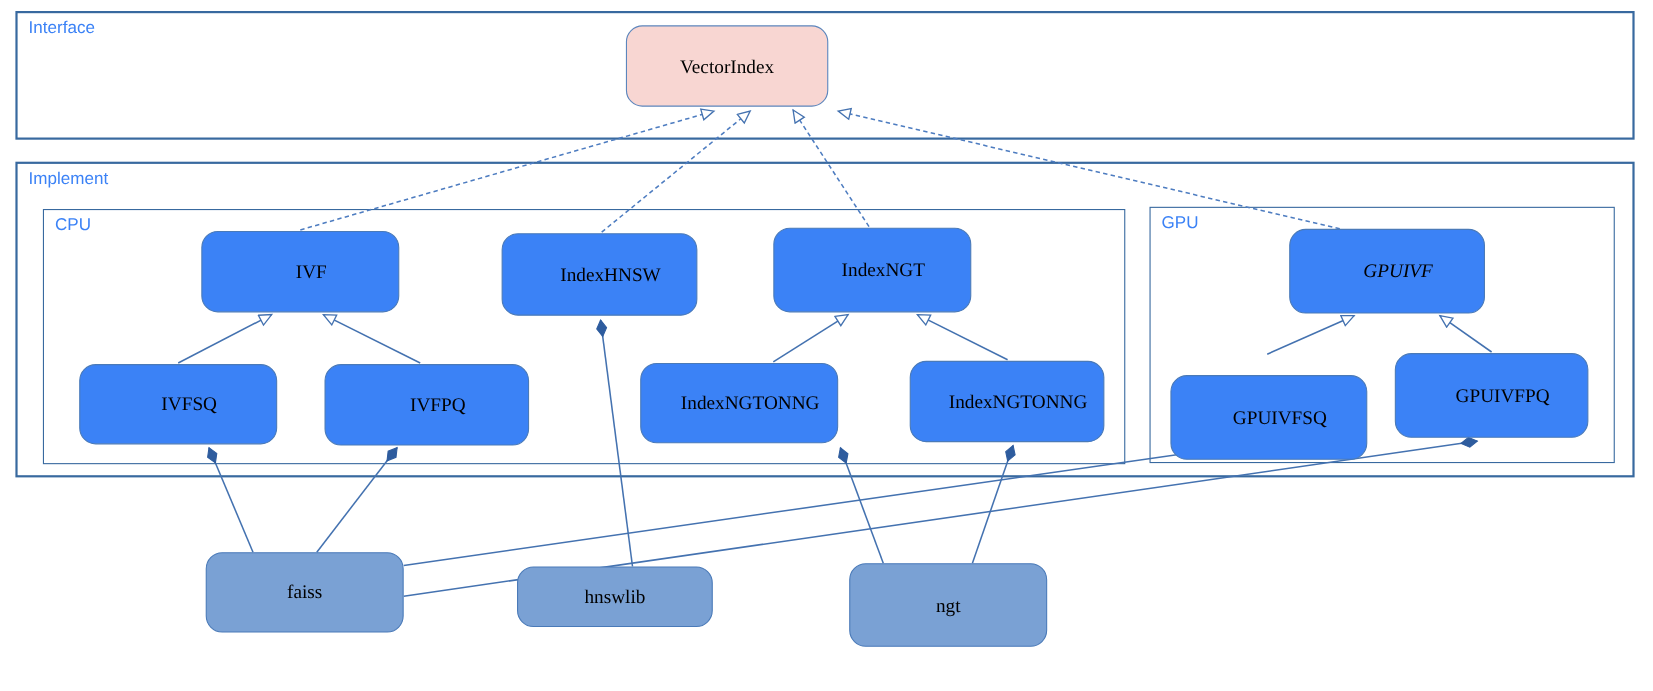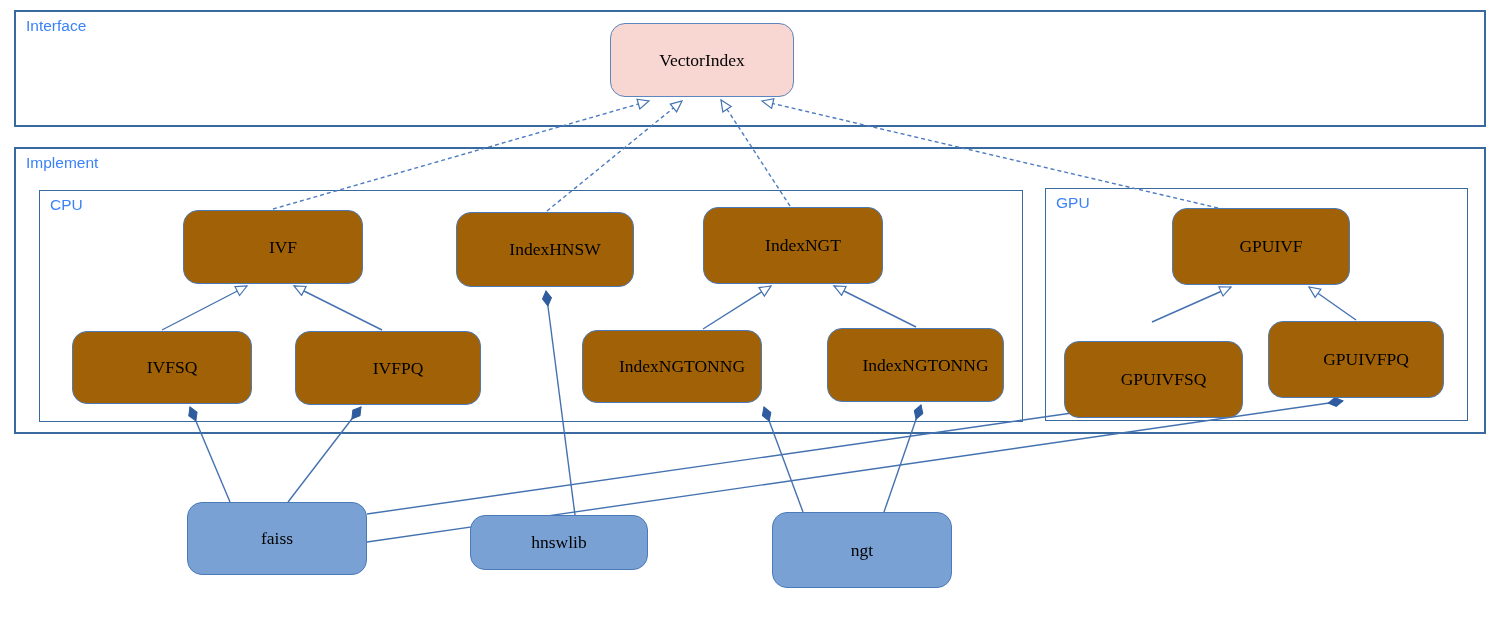--- a/index.html
+++ b/index.html
@@ -22,28 +22,28 @@
   svg.edges { position:absolute; left:0; top:0; pointer-events:none; }
   .rel  { stroke:#4472b0; stroke-width:1.4px; fill:none; }
   .dash { stroke:#4d7cc0; stroke-dasharray:4 3; }
 
   
   .node {
     position:absolute; box-sizing:border-box; border:1.6px solid #4a7ab8; border-radius:15px;
     display:flex; align-items:center; justify-content:center;
     font-family:"Liberation Serif", serif; font-size:17.5px; color:#000; text-align:center;
   }
-  .node.green { background:#a16207;padding-left:20px; }
+  .node.green { background:#3b82f6;padding-left:20px; }
   .node.pink  { background:#f8d6d2; border-color:#5c86bd; }
   .node.blue  { background:#7aa1d4; }
-  .n-vectorindex  { left:610px;  top:23px;  width:184px; height:74px; }
+  .n-vectorindex  { left:569px;  top:23px;  width:184px; height:74px; }
   .n-ivf          { left:183px;  top:210px; width:180px; height:74px; }
   .n-indexhnsw    { left:456px;  top:212px; width:178px; height:75px; }
   .n-indexngt     { left:703px;  top:207px; width:180px; height:77px; }
-  .n-gpuivf       { left:1172px; top:208px; width:178px; height:77px; }
+  .n-gpuivf       { left:1172px; top:208px; width:178px; height:77px;font-style:italic; }
   .n-ivfsq        { left:72px;   top:331px; width:180px; height:73px; }
   .n-ivfpq        { left:295px;  top:331px; width:186px; height:74px;align-items:center; }
   .n-indexngtonng { left:582px;  top:330px; width:180px; height:73px; }
   .n-indexngtanng { left:827px;  top:328px; width:177px; height:74px; }
   .n-gpuivfsq     { left:1064px; top:341px; width:179px; height:77px; }
   .n-gpuivfpq     { left:1268px; top:321px; width:176px; height:77px; }
   .n-faiss        { left:187px;  top:502px; width:180px; height:73px; }
   .n-hnswlib      { left:470px;  top:515px; width:178px; height:55px; }
   .n-ngt          { left:772px;  top:512px; width:180px; height:76px; }
 </style>

